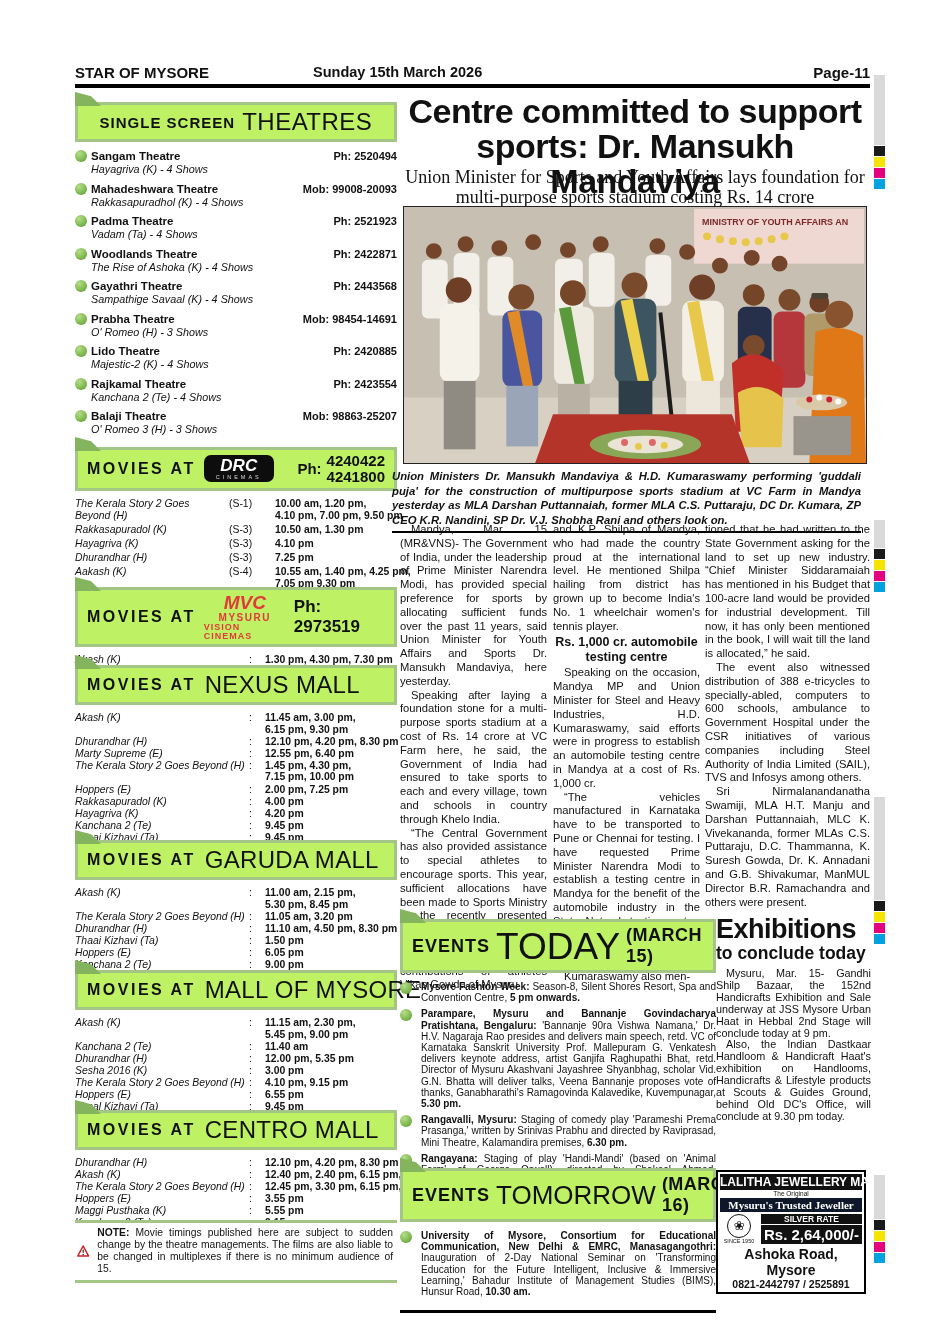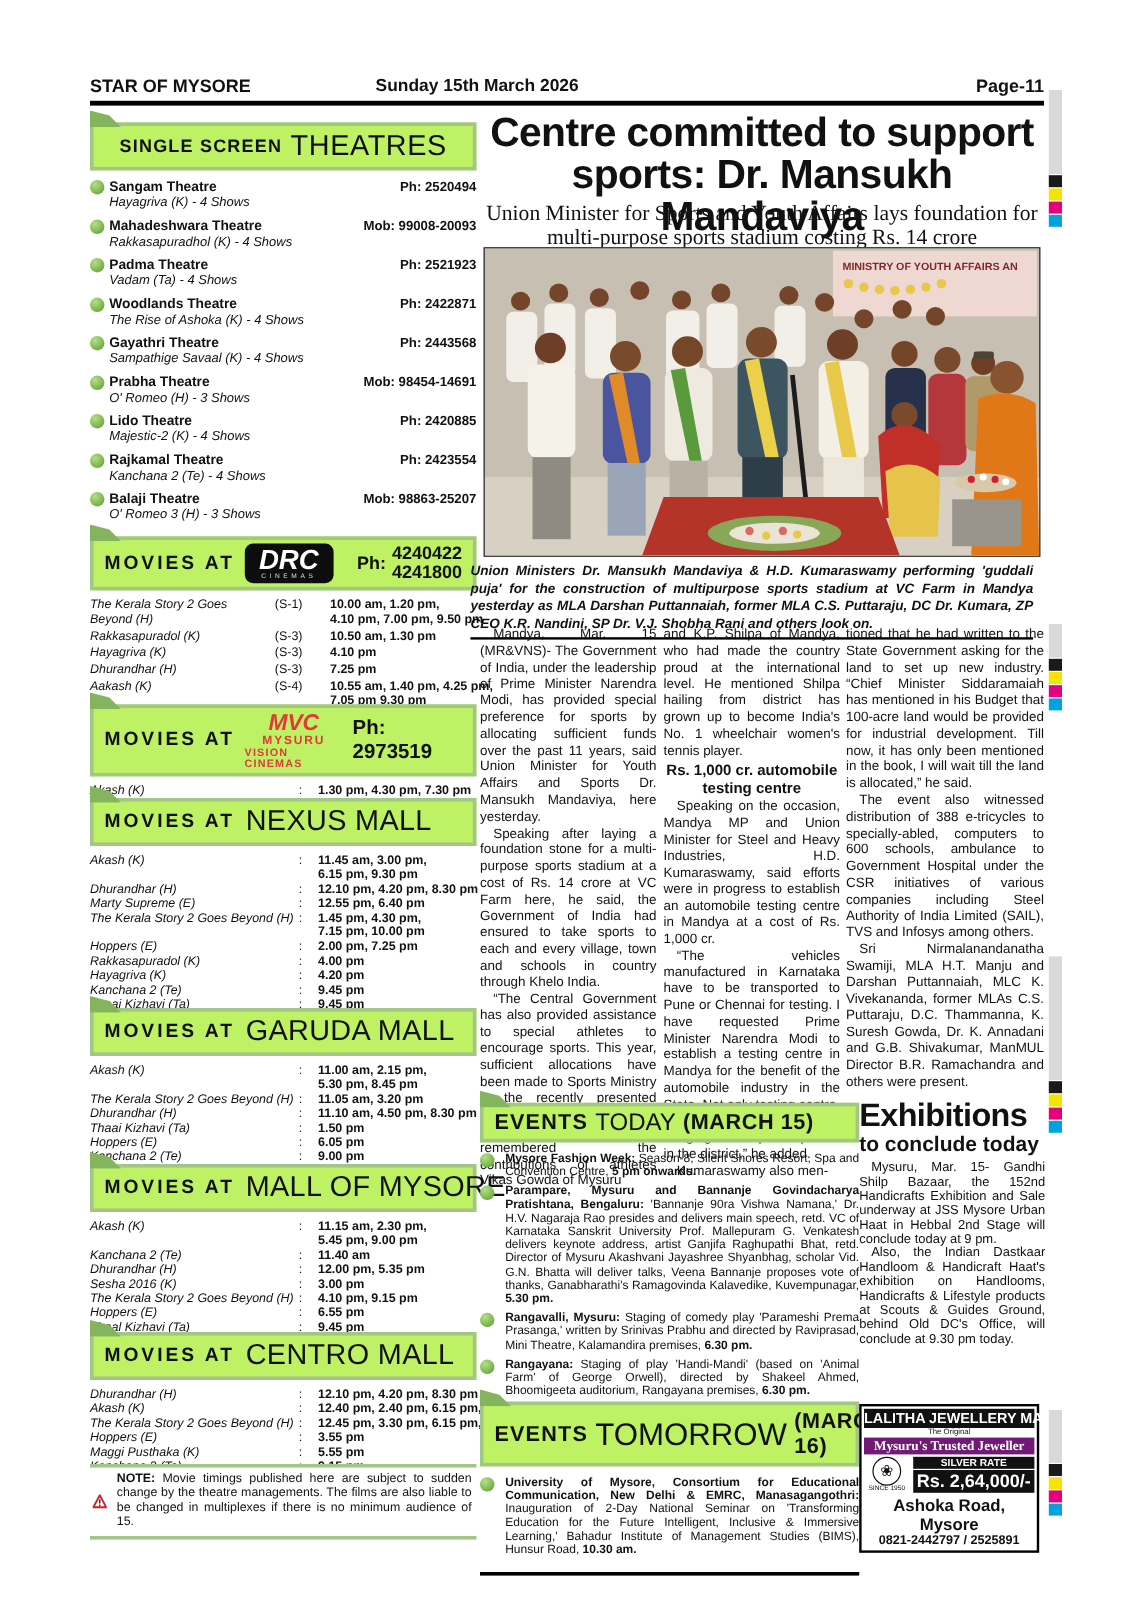--- a/index.html
+++ b/index.html
@@ -39,21 +39,21 @@
   .t-head{display:flex;justify-content:space-between;align-items:baseline;}
   .t-name{font-weight:800;font-size:11.5px;}
   .t-phone{font-weight:800;font-size:11px;}
   .t-film{font-style:italic;font-size:10.8px;margin-top:1px;}
 
   
   .movies-at{font-weight:800;font-size:16px;letter-spacing:2.5px;white-space:nowrap;}
   .mall-name{font-weight:400;font-size:24px;letter-spacing:.3px;margin-left:9px;white-space:nowrap;}
   .drc-logo{display:inline-flex;flex-direction:column;align-items:center;background:#0d0d0d;color:#fff;
     border-radius:7px;padding:2px 12px;margin:0 8px;}
-  .drc-word{font-weight:800;font-style:italic;font-size:23px;line-height:1;}
+  .drc-word{font-weight:800;font-style:italic;font-size:17px;line-height:1;}
   .drc-sub{font-size:5.5px;letter-spacing:3px;color:#ddd;}
   .ph-block{display:flex;gap:5px;align-items:center;margin-left:auto;}
   .ph-label{font-weight:800;font-size:15px;}
   .ph-nums{display:flex;flex-direction:column;font-weight:800;font-size:15px;line-height:1.05;}
   .mvc-logo{display:inline-flex;flex-direction:column;align-items:center;margin:0 8px;line-height:1;}
   .mvc-mark{color:var(--mvc-red);font-weight:800;font-style:italic;font-size:19px;}
   .mvc-l2{color:var(--mvc-red);font-weight:800;font-size:10px;letter-spacing:1.5px;margin-top:1px;}
   .mvc-l3{color:var(--mvc-red);font-weight:800;font-size:9px;letter-spacing:1px;}
   .ph-single{font-weight:800;font-size:17px;margin-left:auto;}
 
@@ -90,38 +90,38 @@
   #article-col3{left:705px;width:165px;}
   .article-p{text-indent:11px;}
   .article-p.noindent{text-indent:0;}
   .article-subhead{font-weight:800;font-size:12.5px;line-height:14.5px;text-align:center;text-indent:0;margin:2px 0;}
 
   
   #events-today{position:absolute;left:400px;top:919px;width:316px;}
   #events-tomorrow{position:absolute;left:400px;top:1168px;width:316px;background:#fff;
     border-bottom:3.5px solid #000;padding-bottom:8px;}
   .ev-bold{font-weight:800;font-size:18px;letter-spacing:1px;}
-  .ev-light{font-weight:400;font-size:20px;margin:0 6px;line-height:1;}
+  .ev-light{font-weight:400;font-size:37px;margin:0 6px;line-height:1;}
   .ev-paren{font-weight:800;font-size:18px;letter-spacing:.5px;}
   .event-list{margin-top:8px;}
   .event-item{display:flex;gap:9px;margin-bottom:5px;}
   .event-item .bullet{margin-top:1px;}
   .event-text{font-size:10px;line-height:11.2px;text-align:justify;}
 
   
   #exhibitions{position:absolute;left:716px;top:915px;width:155px;}
   .exh-title{font-weight:800;font-size:27px;letter-spacing:-0.5px;line-height:28px;}
   .exh-sub{font-weight:800;font-size:17.5px;line-height:20px;margin-bottom:5px;}
   .exh-body p{font-size:10.8px;line-height:11.9px;text-align:justify;text-indent:10px;hyphens:auto;}
 
   
   #jewellery-ad{position:absolute;left:716px;top:1170px;width:150px;border:2px solid #000;padding:2px;background:#fff;}
   .ad-top{background:#111;color:#fff;font-weight:800;font-size:12px;text-align:center;padding:1px 0;white-space:nowrap;}
   .ad-orig{font-size:6.5px;text-align:center;line-height:8px;}
-  .ad-trusted{background:#701a75;color:#fff;font-family:"Liberation Serif",serif;font-weight:700;
+  .ad-trusted{background:#0f172a;color:#fff;font-family:"Liberation Serif",serif;font-weight:700;
     font-size:11px;text-align:center;padding:1px 0;}
   .ad-mid{display:flex;gap:3px;margin-top:2px;align-items:center;}
   .ad-logo{width:38px;text-align:center;flex:none;}
   .ad-logo-circle{width:24px;height:24px;border:1.5px solid #111;border-radius:50%;margin:0 auto;
     font-size:13px;line-height:22px;}
   .ad-since{font-size:5.5px;}
   .ad-rate{flex:1;}
   .ad-rate-label{background:#111;color:#fff;font-weight:800;font-size:8.5px;text-align:center;}
   .ad-price{background:#111;color:#fff;font-weight:800;font-size:15px;text-align:center;margin-top:1px;padding:1px 0;}
   .ad-addr{font-weight:800;font-size:14px;text-align:center;margin-top:2px;}

